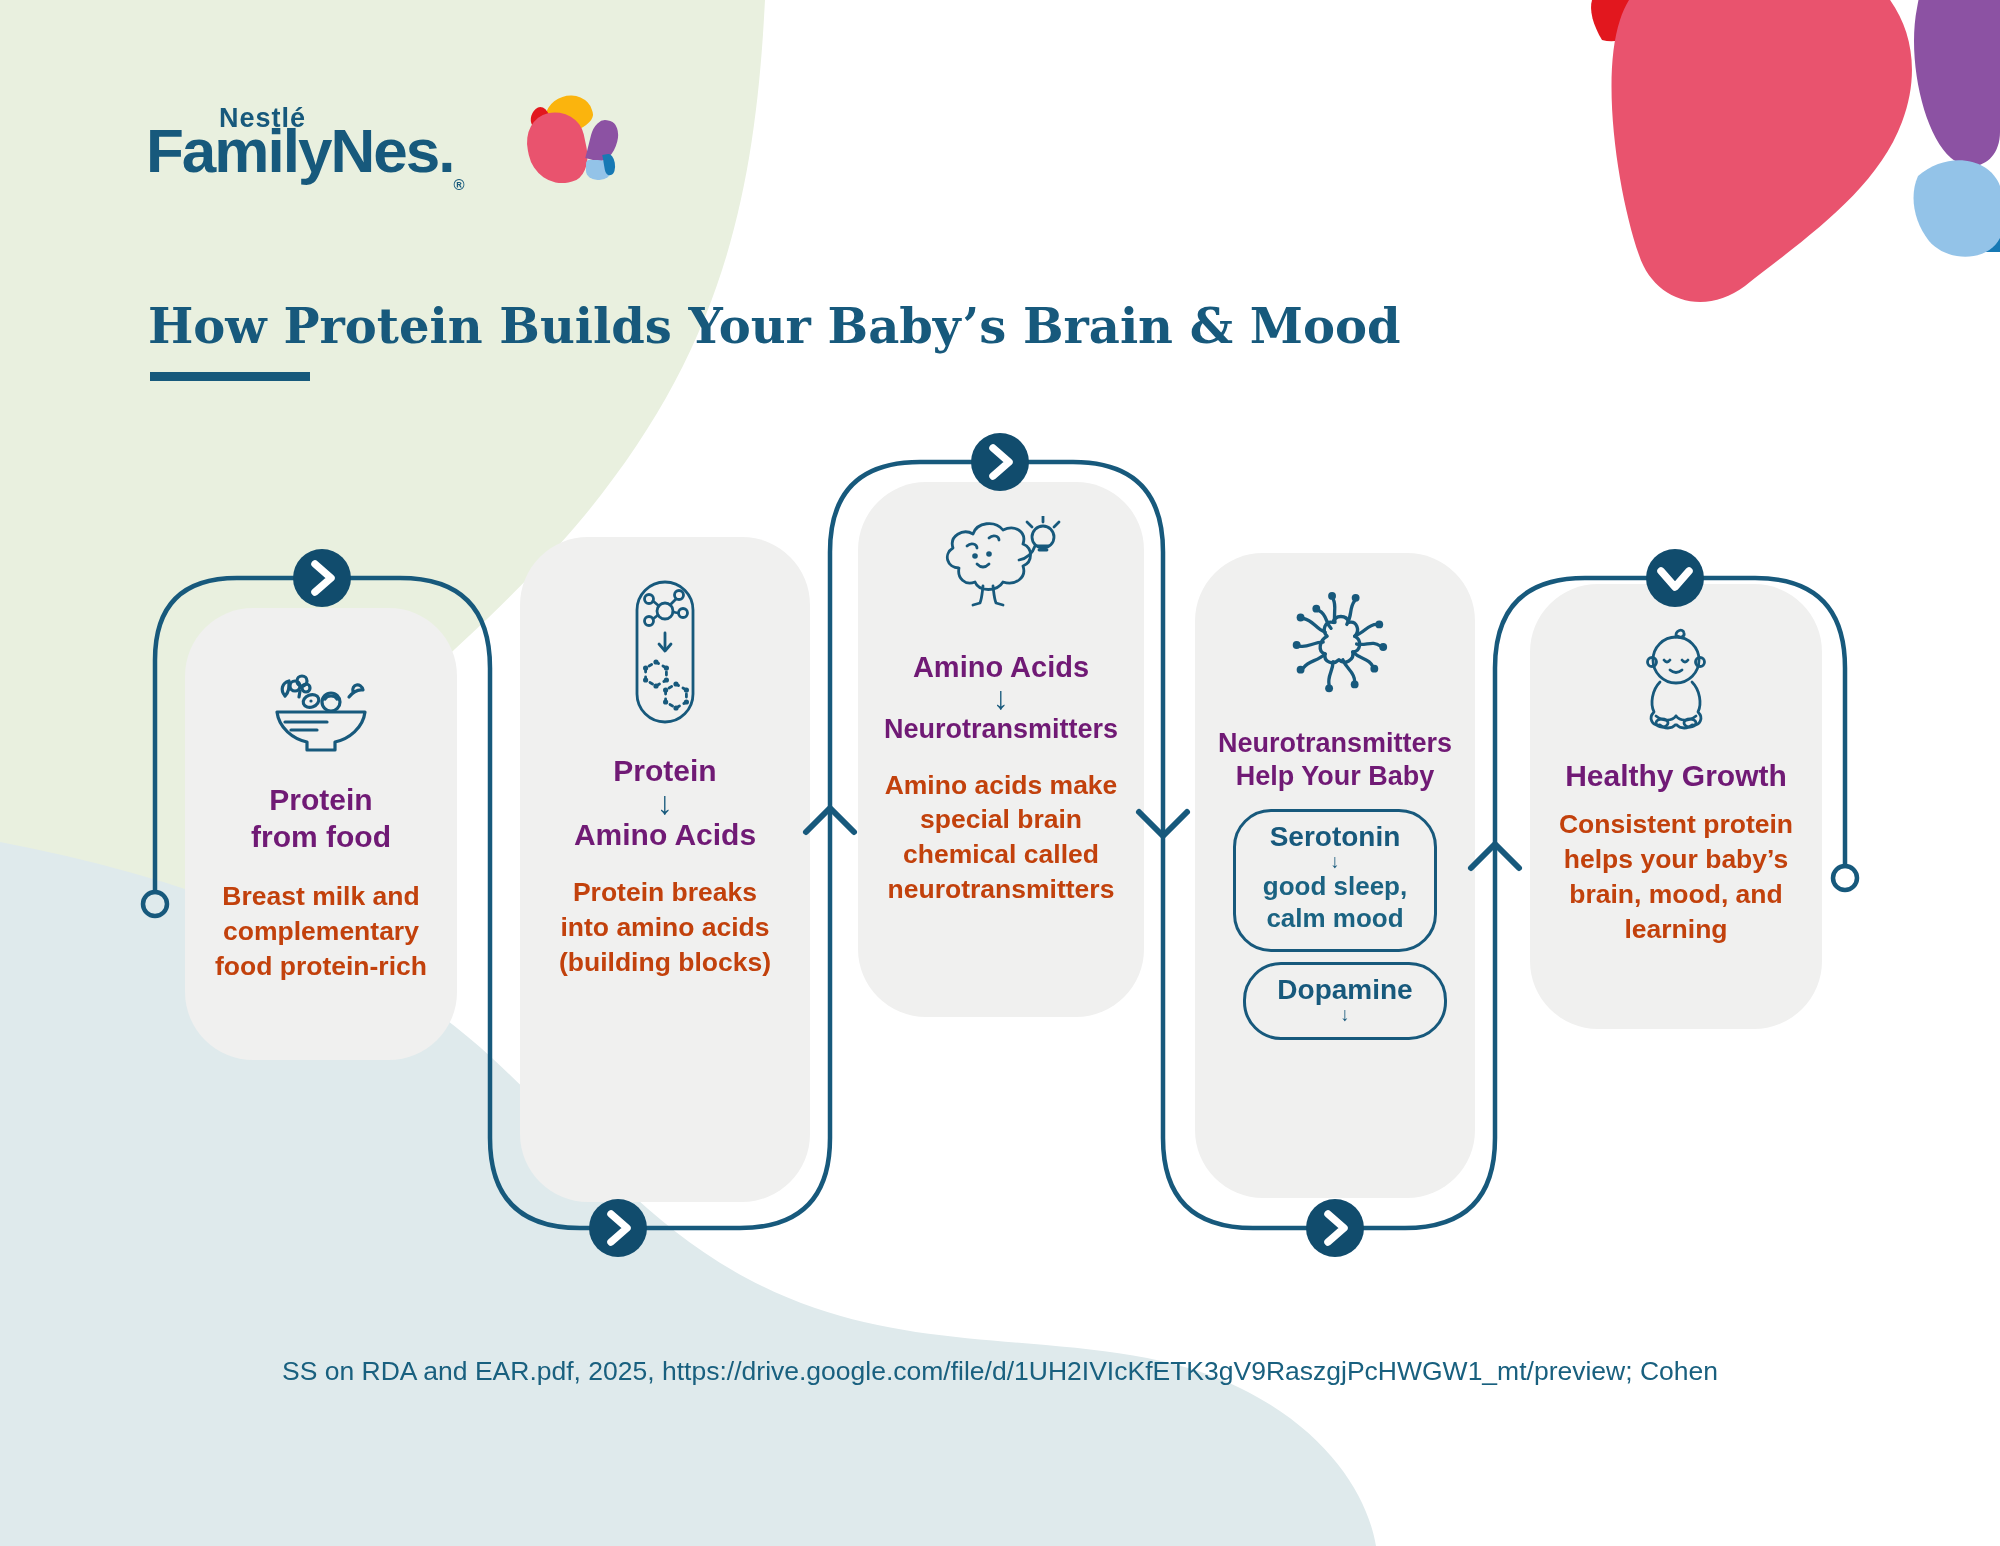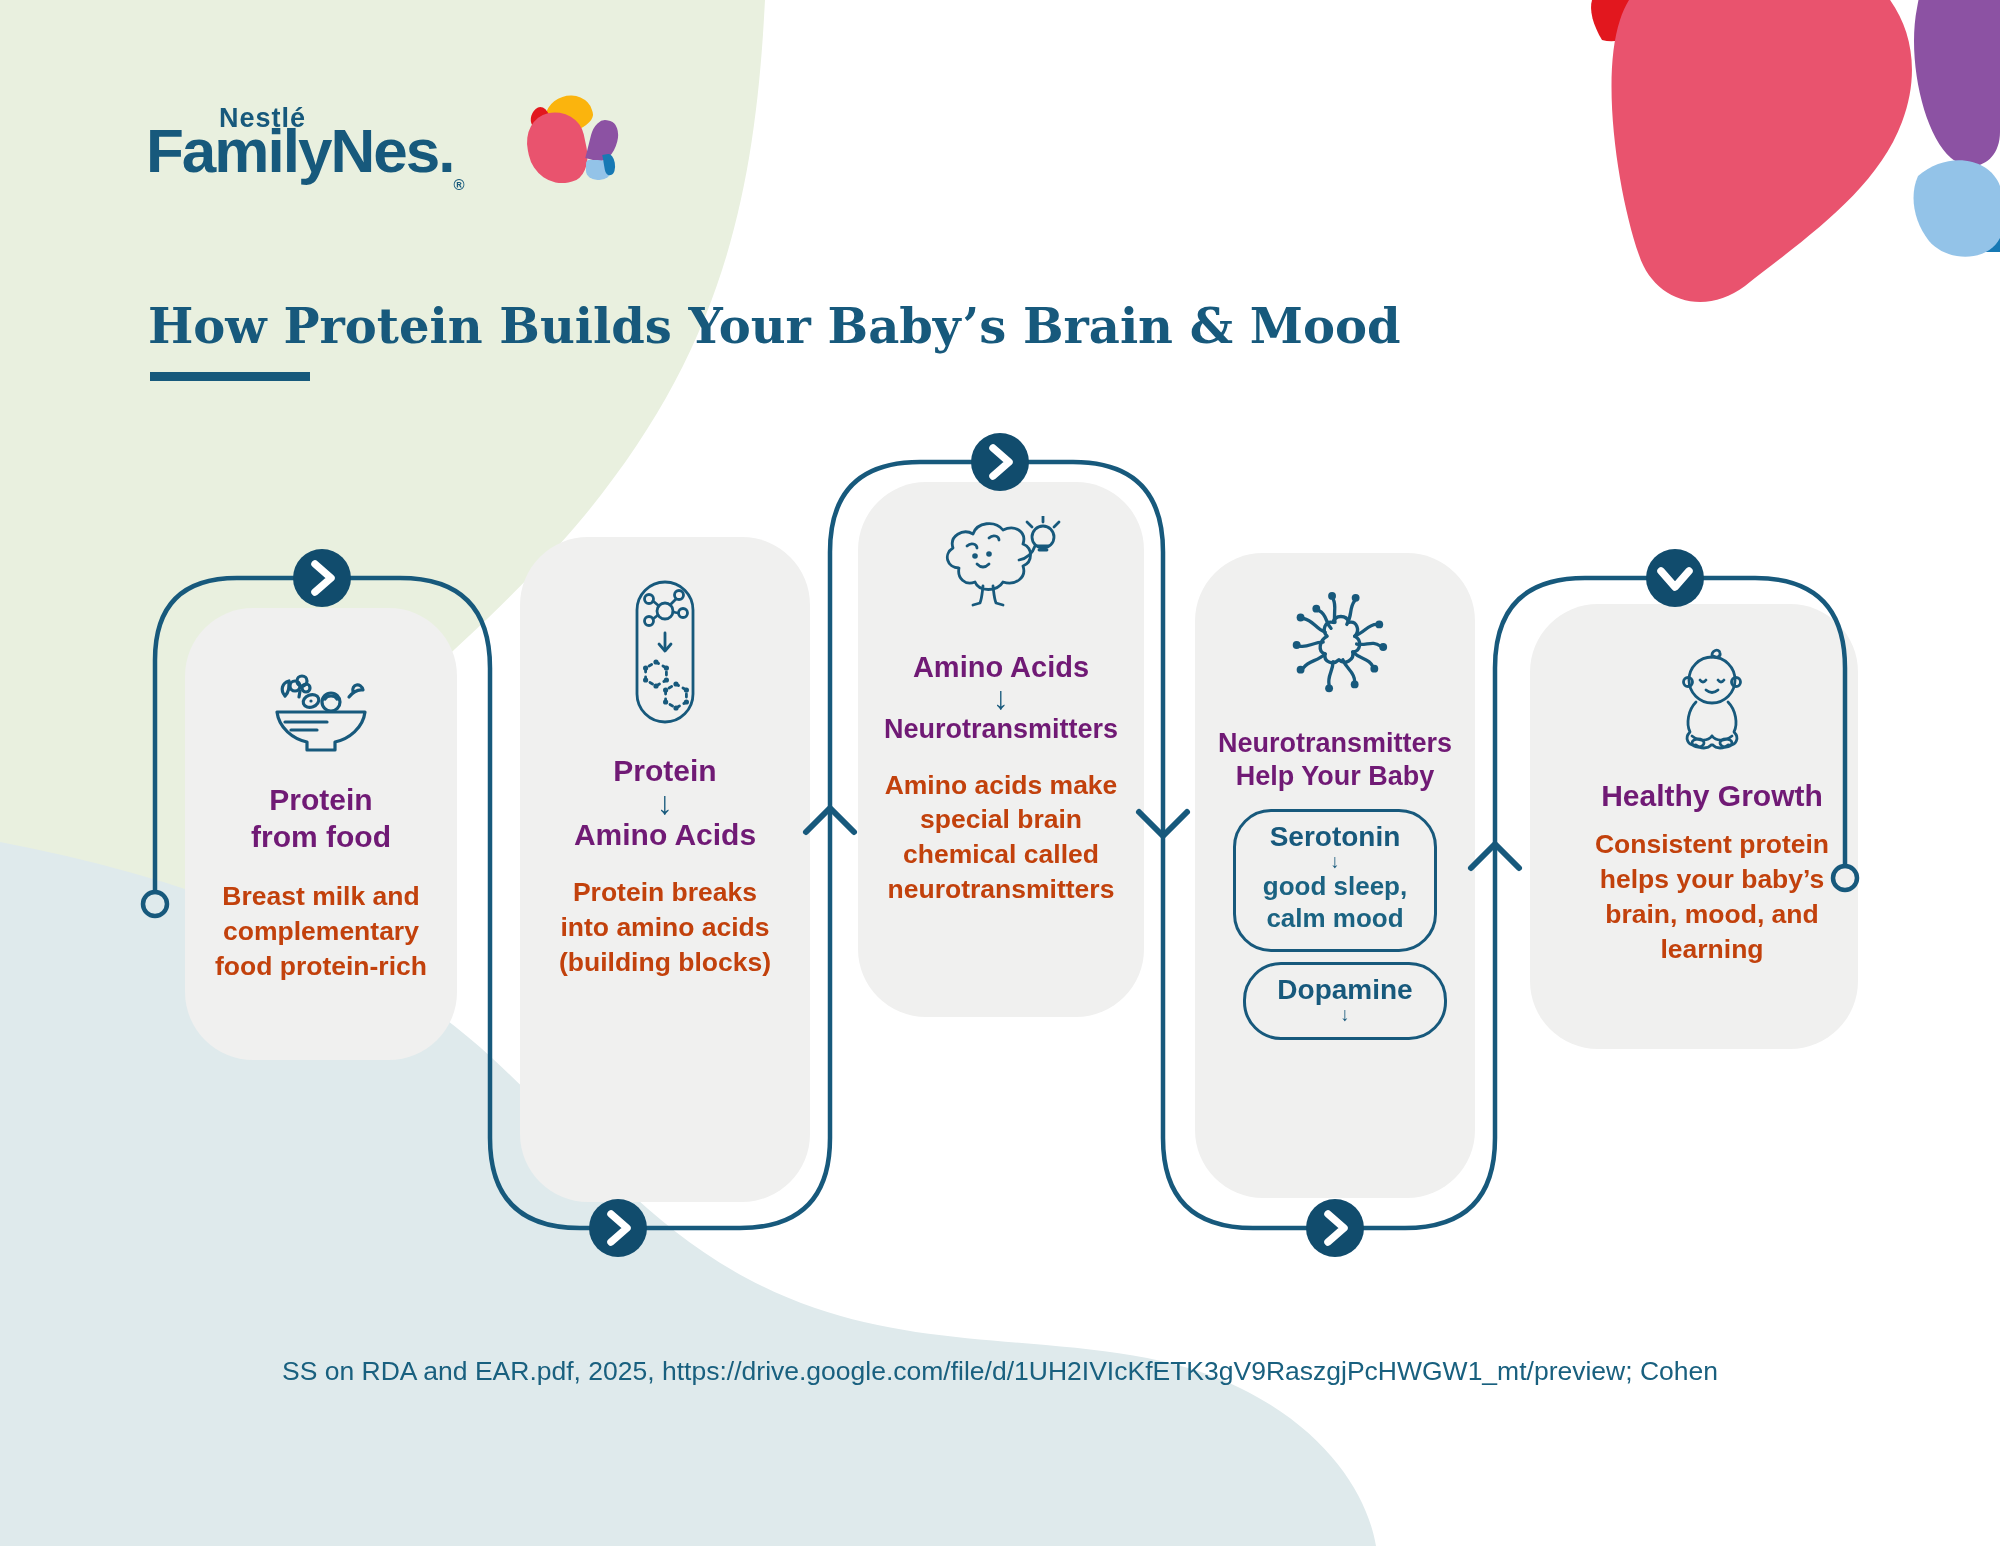--- a/index.html
+++ b/index.html
@@ -204,21 +204,21 @@
       <div class="sub-label">Serotonin</div>
       <div class="sub-arrow">↓</div>
       <div class="sub-text" style="width:150px;margin:0 auto;">good sleep, calm mood</div>
     </div>
     <div class="sub-box" style="width:190px;margin-top:10px;margin-left:20px;padding:10px 4px 14px 4px;">
       <div class="sub-label">Dopamine</div>
       <div class="sub-arrow">↓</div>
     </div>
   </div>
 
-  <div class="card" style="left:1530px;top:604px;width:292px;height:445px;padding-left:36px;">
+  <div class="card" style="left:1530px;top:584px;width:292px;height:445px;">
     <svg width="100" height="112" viewBox="0 0 100 112" style="margin-top:40px;">
       <g class="ink" stroke-width="2.8">
         <circle cx="50" cy="36" r="23"></circle>
         <path d="M50 13 C49 6 57 4 58 9 C59 13 54 14 51 12"></path>
         <circle cx="26" cy="38" r="4.5"></circle>
           <circle cx="74" cy="38" r="4.5"></circle>
         <path d="M38 36 Q41 40 44 36"></path>
           <path d="M56 36 Q59 40 62 36"></path>
         <path d="M44 46 Q50 51 56 46"></path>
         <path d="M34 58 C26 66 24 80 28 88 C22 94 26 102 34 101 C38 105 46 105 49 101 L51 101 C54 105 62 105 66 101 C74 102 78 94 72 88 C76 80 74 66 66 58"></path>

